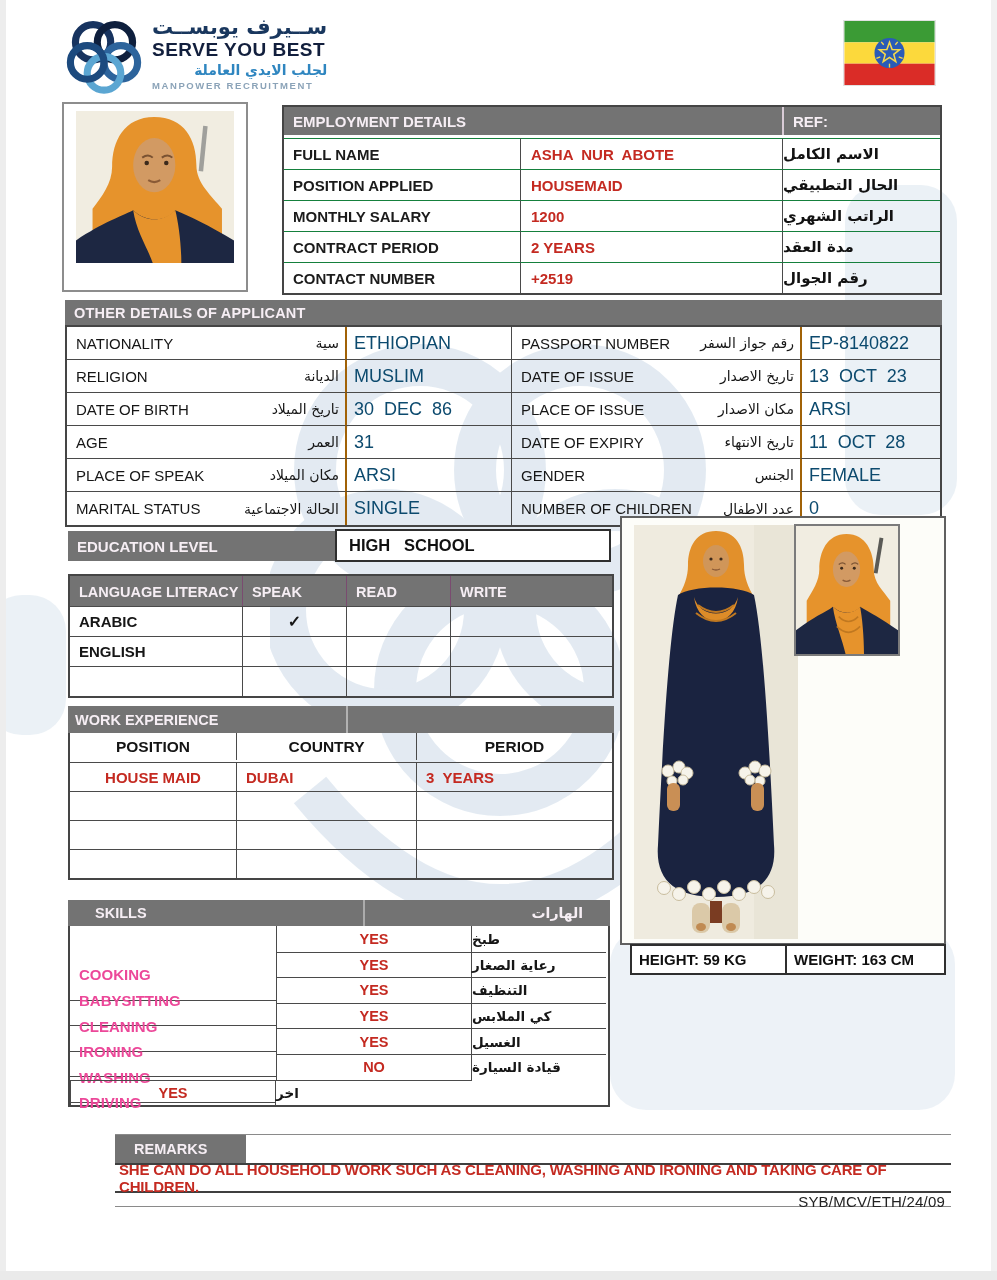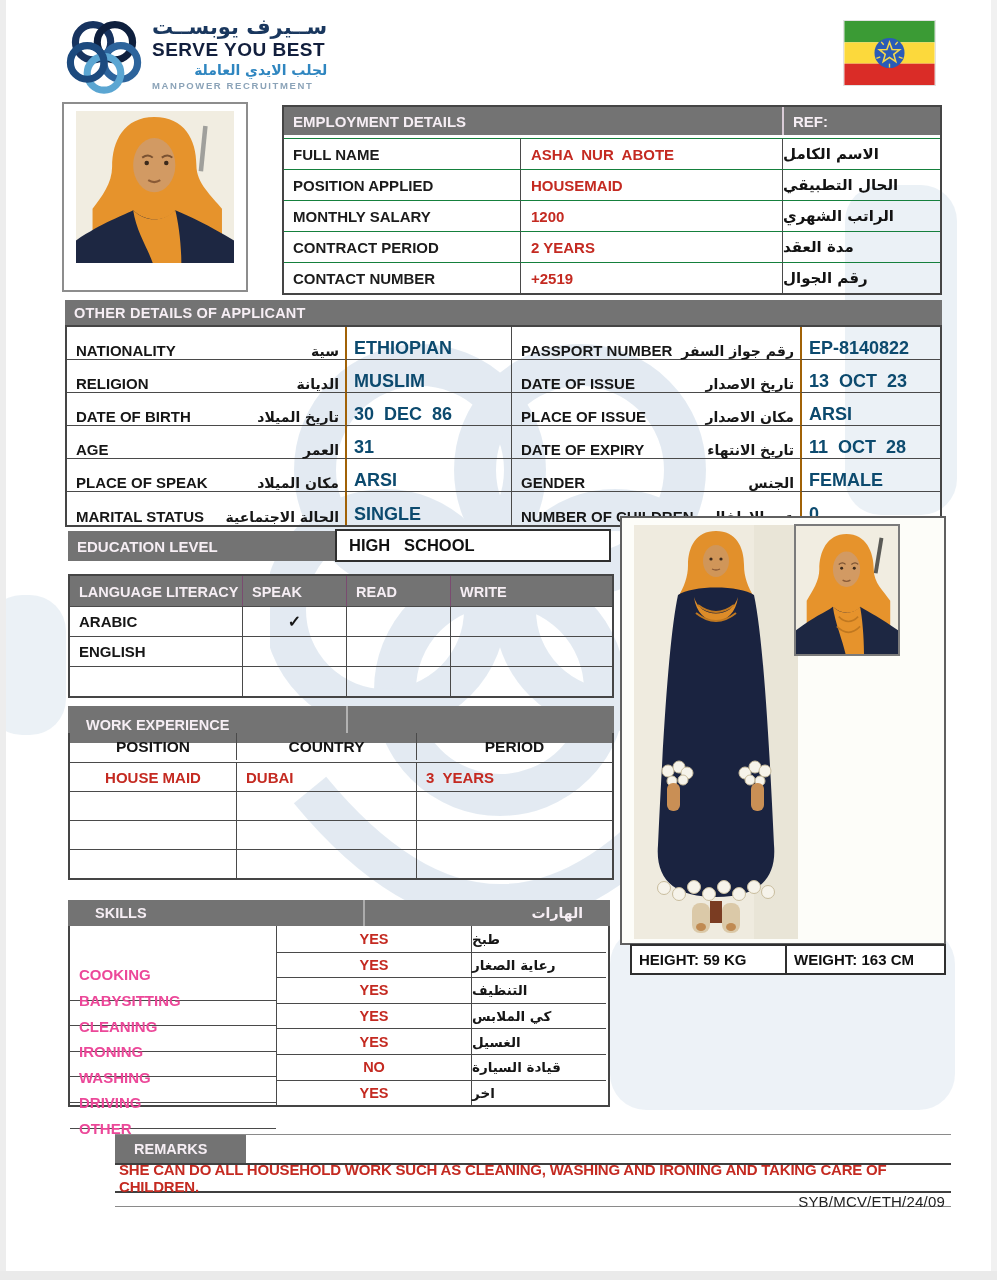--- a/index.html
+++ b/index.html
@@ -43,21 +43,21 @@
   .emp .cell{border-top:1px solid #15803d;display:flex;align-items:center;font-size:15px;font-weight:bold;}
   .emp .lbl{padding-left:9px;color:#1b1b1b;}
   .emp .val{padding-left:10px;color:#c42a21;border-left:1px solid #4a4a4a;}
   .emp .arb{justify-content:flex-end;padding-right:10px;color:#121212;border-left:1px solid #4a4a4a;font-size:15px;}
 
   
   .other-hdr{left:65px;top:300px;width:877px;height:25px;display:flex;align-items:center;
              font-size:14.5px;padding-left:9px;letter-spacing:.2px;}
   .other{left:65px;top:325px;width:877px;border:2px solid #454545;
          display:grid;grid-template-columns:278px 167px 288px 140px;grid-auto-rows:33px;}
-  .other .cell{border-bottom:1px solid #4a4a4a;display:flex;align-items:flex-end;font-weight:bold;}
+  .other .cell{border-bottom:1px solid #4a4a4a;display:flex;align-items:center;font-weight:normal;}
   .other .row6{border-bottom:none;}
   .other .lblcell{justify-content:space-between;padding:0 6px 0 9px;}
   .other .lblcell .en{font-size:15px;color:#161616;}
   .other .lblcell .arw{font-size:14px;color:#161616;}
   .other .valcell{color:#0c4a6e;font-size:18px;padding-left:7px;border-left:2px solid #a16207;border-right:1px solid #4a4a4a;}
   .other .valcell:last-child,.other .vr{border-right:none;}
 
   
   .edu-lbl{left:68px;top:531px;width:267px;height:30px;display:flex;align-items:center;font-size:15px;padding-left:9px;}
   .edu-val{left:335px;top:529px;width:276px;height:33px;border:2px solid #2e2e2e;background:#fff;
@@ -67,21 +67,21 @@
   .lang{left:68px;top:574px;width:546px;border:2px solid #454545;
         display:grid;grid-template-columns:172px 104px 104px 162px;grid-auto-rows:30px;}
   .lang .h{height:31px;display:flex;align-items:center;font-size:14.5px;padding-left:9px;border-left:1px solid #7a4b70;}
   .lang .h:first-child{border-left:none;}
   .lang .cell{border-top:1px solid #4a4a4a;border-left:1px solid #4a4a4a;display:flex;align-items:center;
               font-size:15px;font-weight:bold;color:#161616;padding-left:9px;}
   .lang .c0{border-left:none;}
   .lang .chk{justify-content:center;padding-left:0;font-size:16px;}
 
   
-  .work-hdr{left:68px;top:706px;width:546px;height:37px;display:flex;align-items:center;font-size:14.5px;padding-left:18px;}
+  .work-hdr{left:68px;top:706px;width:546px;height:27px;display:flex;align-items:center;font-size:14.5px;padding-left:7px;}
   .work-hdr .div{position:absolute;left:278px;top:0;width:2px;height:27px;background:rgba(255,255,255,.45);}
   .work{left:68px;top:733px;width:546px;border:2px solid #454545;border-top:none;
         display:grid;grid-template-columns:166px 180px 196px;grid-auto-rows:29px;}
   .work .th{height:27px;display:flex;align-items:center;justify-content:center;
             font-size:15.5px;font-weight:bold;color:#141414;border-left:1px solid #4a4a4a;}
   .work .th.c0{border-left:none;}
   .work .cell{border-top:1px solid #4a4a4a;border-left:1px solid #4a4a4a;display:flex;align-items:center;
               font-size:15px;font-weight:bold;color:#c42a21;}
   .work .c0{border-left:none;justify-content:center;}
   .work .pad{padding-left:9px;}
@@ -362,21 +362,20 @@
   <div class="cell arb ar">كي الملابس</div>
 
   <div class="cell name">WASHING</div>
   <div class="cell yn">YES</div>
   <div class="cell arb ar">الغسيل</div>
 
   <div class="cell name">DRIVING</div>
   <div class="cell yn">NO</div>
   <div class="cell arb ar">قيادة السيارة</div>
 
-  <div class="cell name">OTHER</div>
   <div class="cell yn">YES</div>
   <div class="cell arb ar">اخر</div>
 </div>
 
 <div class="layer panel">
   <svg class="full" width="164" height="414" viewBox="0 0 164 414" xmlns="http://www.w3.org/2000/svg">
     <rect width="164" height="414" fill="#efebdf"></rect>
     <rect x="120" y="0" width="44" height="414" fill="#e9e5d7"></rect>
     <path d="M82 6 C62 6 54 22 54 40 C54 52 50 62 44 72 C56 84 108 84 120 72 C114 62 110 52 110 40 C110 22 102 6 82 6 Z" fill="#e2902b"></path>
     <ellipse cx="82" cy="36" rx="13" ry="16" fill="#d09659"></ellipse>

